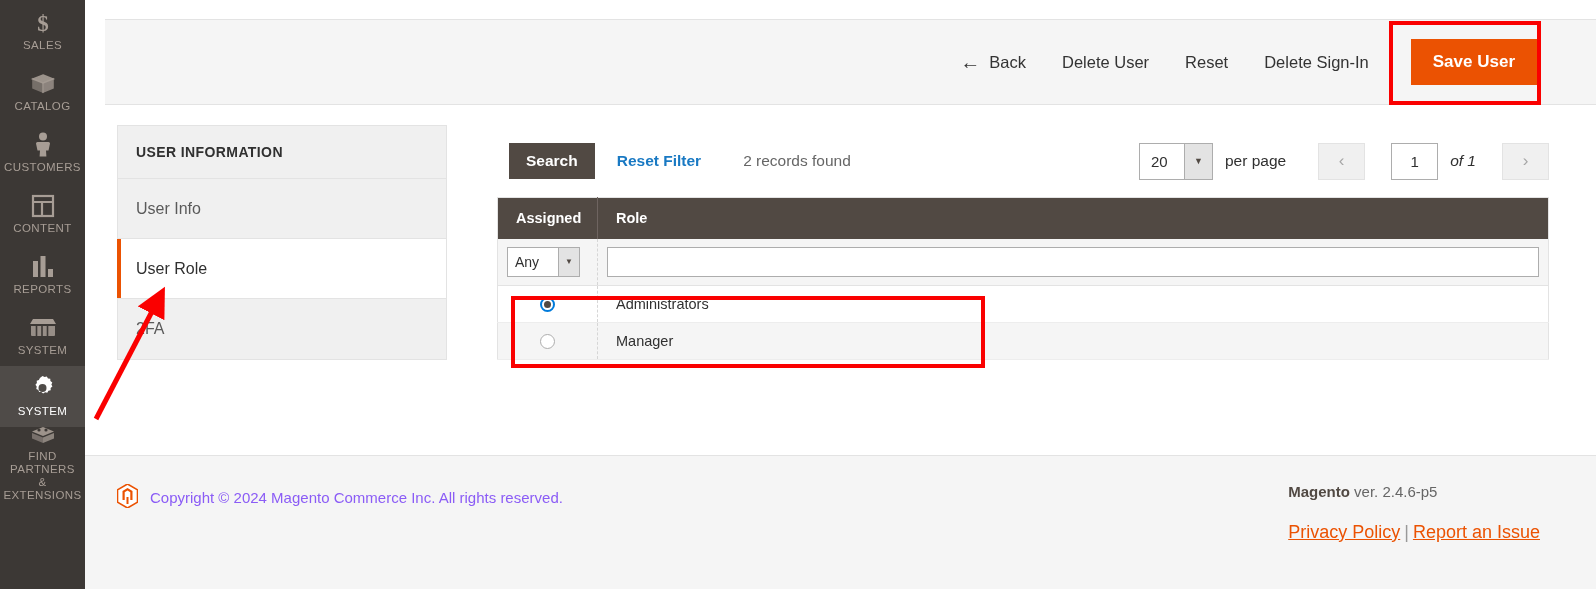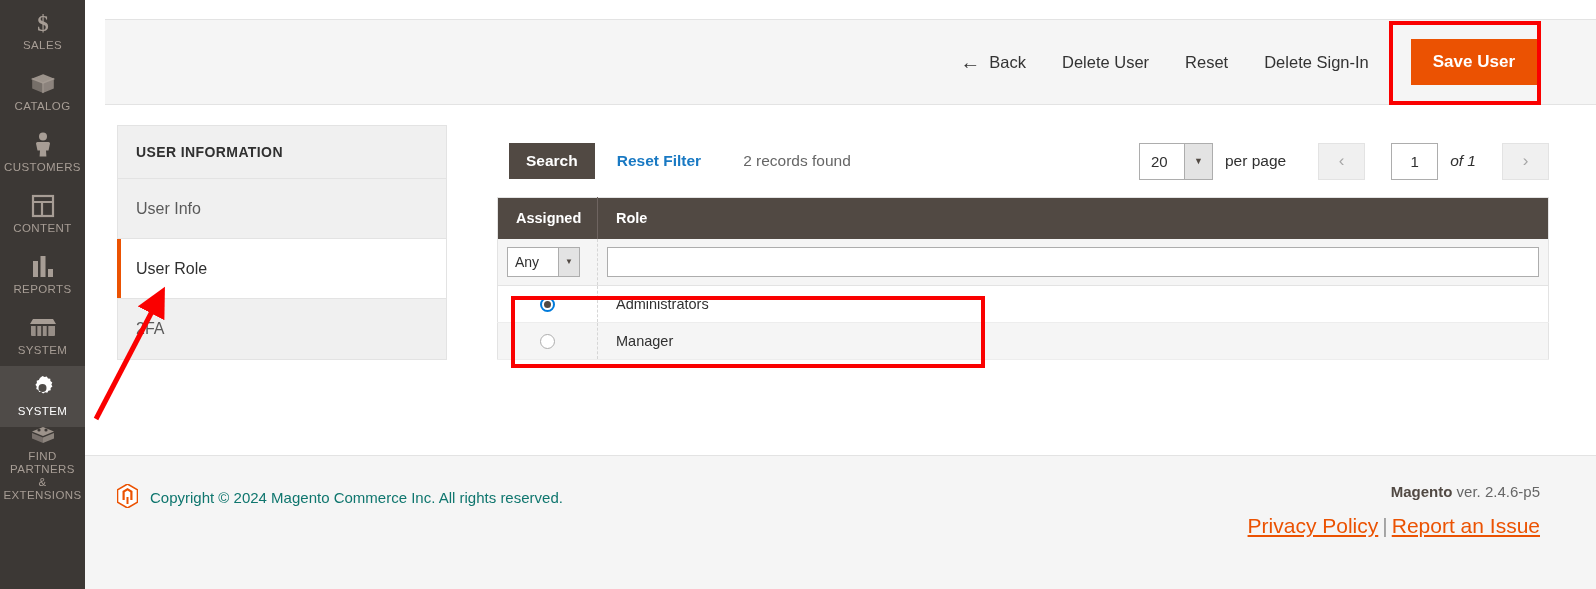--- a/index.html
+++ b/index.html
@@ -193,28 +193,28 @@
 
   
   #footer {
     position: absolute; left: 85px; top: 455px;
     width: 1511px; height: 134px;
     background: #f5f5f5; border-top: 1px solid #e3e3e3;
   }
   #copyright {
     position: absolute; left: 32px; top: 28px;
     display: flex; align-items: center; gap: 12px;
-    font-size: 15px; color: #0f766e;
+    font-size: 15px; color: #8b5cf6;
   }
   #footer-right {
-    position: absolute; right: 56px; top: 27px; text-align: right;
+    position: absolute; right: 56px; top: 27px; 
   }
   #version-line { font-size: 15px; color: #666666; }
   #version-line b { color: #514943; }
-  #footer-links { margin-top: 14px; font-size: 21px; color: #999999; }
+  #footer-links { margin-top: 22px; font-size: 18px; color: #999999; }
   #footer-links a {
     color: #eb5202; text-decoration: underline; cursor: pointer;
   }
   #footer-links .sep { margin: 0 4px; color: #999; }
 
   
   .annot-box {
     position: absolute; border: 4px solid #fa0000;
     pointer-events: none;
   }

